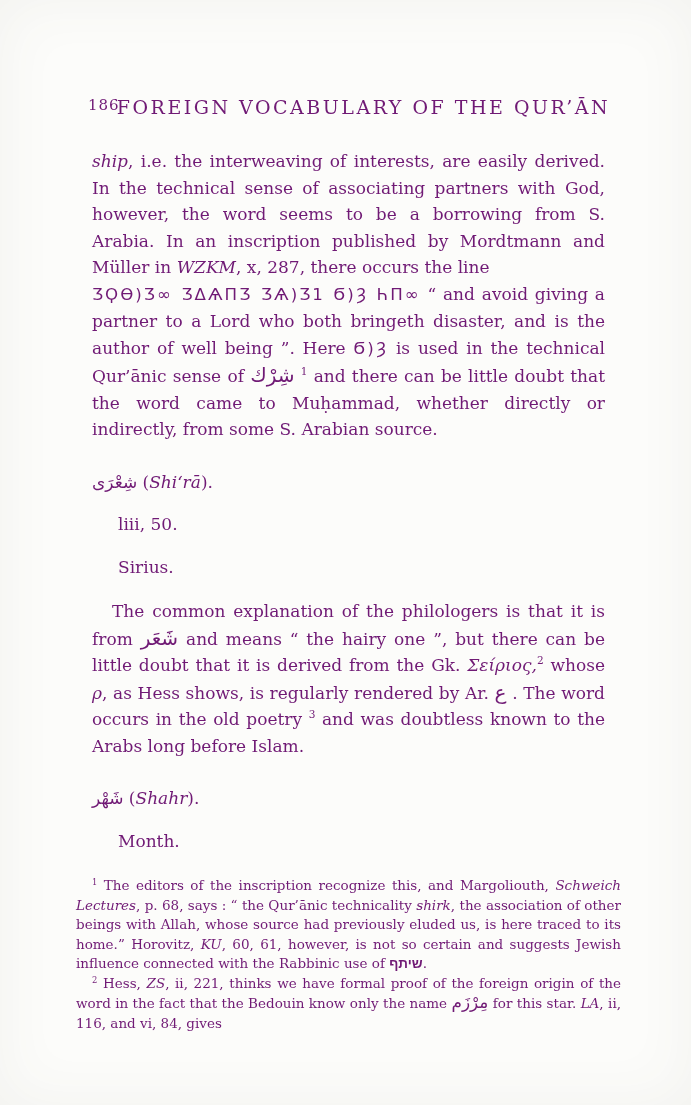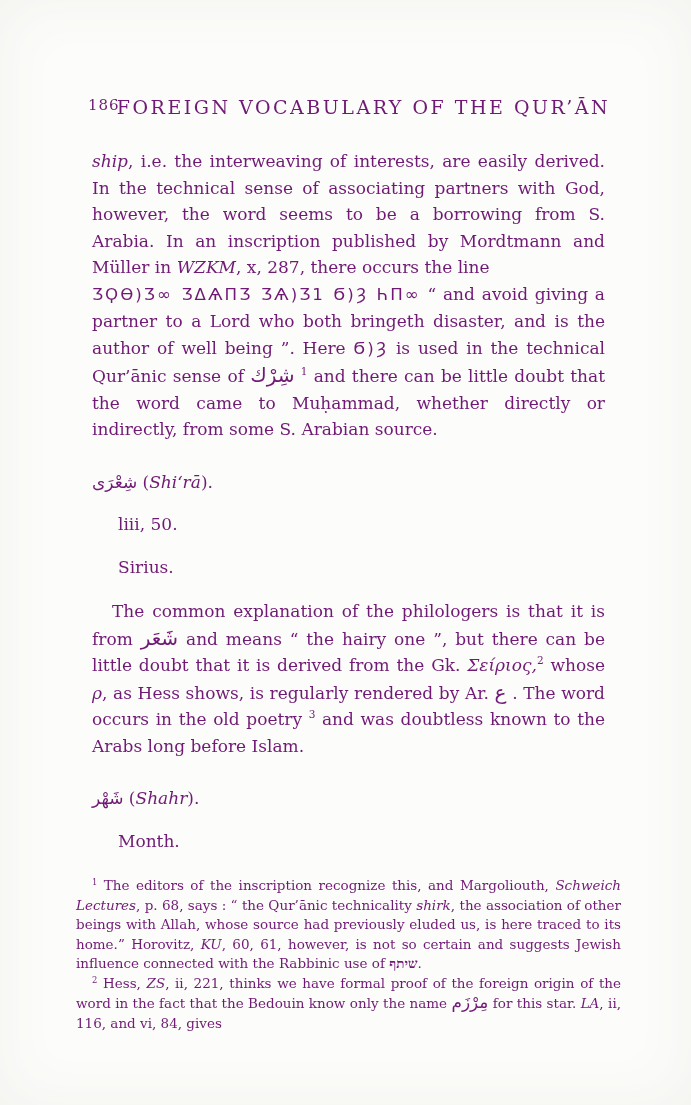--- a/index.html
+++ b/index.html
@@ -30,21 +30,21 @@
   .commentary { margin-top:4px !important; }
   .philology { margin-top:18px !important; }
   
   .footnotes { margin-top:22px; }
   .footnotes p { margin:0; font-size:13.5px; line-height:19.5px; text-align:justify; text-indent:16px; }
   
   .seg-i, .seg-gk { font-style:italic; }
   .seg-sup { vertical-align:super; font-size:0.62em; line-height:0; }
   .seg-ar { font-family:"DejaVu Sans","Liberation Sans",sans-serif; font-size:1.18em; unicode-bidi:isolate; direction:rtl; }
   .footnotes .seg-ar { font-size:1.25em; }
-  .seg-he { font-family:Liberation Serif, serif; font-weight:bold; unicode-bidi:isolate; direction:rtl; }
+  .seg-he { font-family:Liberation Sans, sans-serif; font-weight:bold; unicode-bidi:isolate; direction:rtl; }
   .seg-osa { font-family:"DejaVu Sans","Liberation Sans",sans-serif; font-weight:400; letter-spacing:2px; font-size:0.98em; }
 </style>
 </head>
 <body>
 
 <div class="page">
 
   <div class="running-head">
     <span class="pagenum">186</span>
     <span class="rtitle">FOREIGN VOCABULARY OF THE QUR’ĀN</span>

